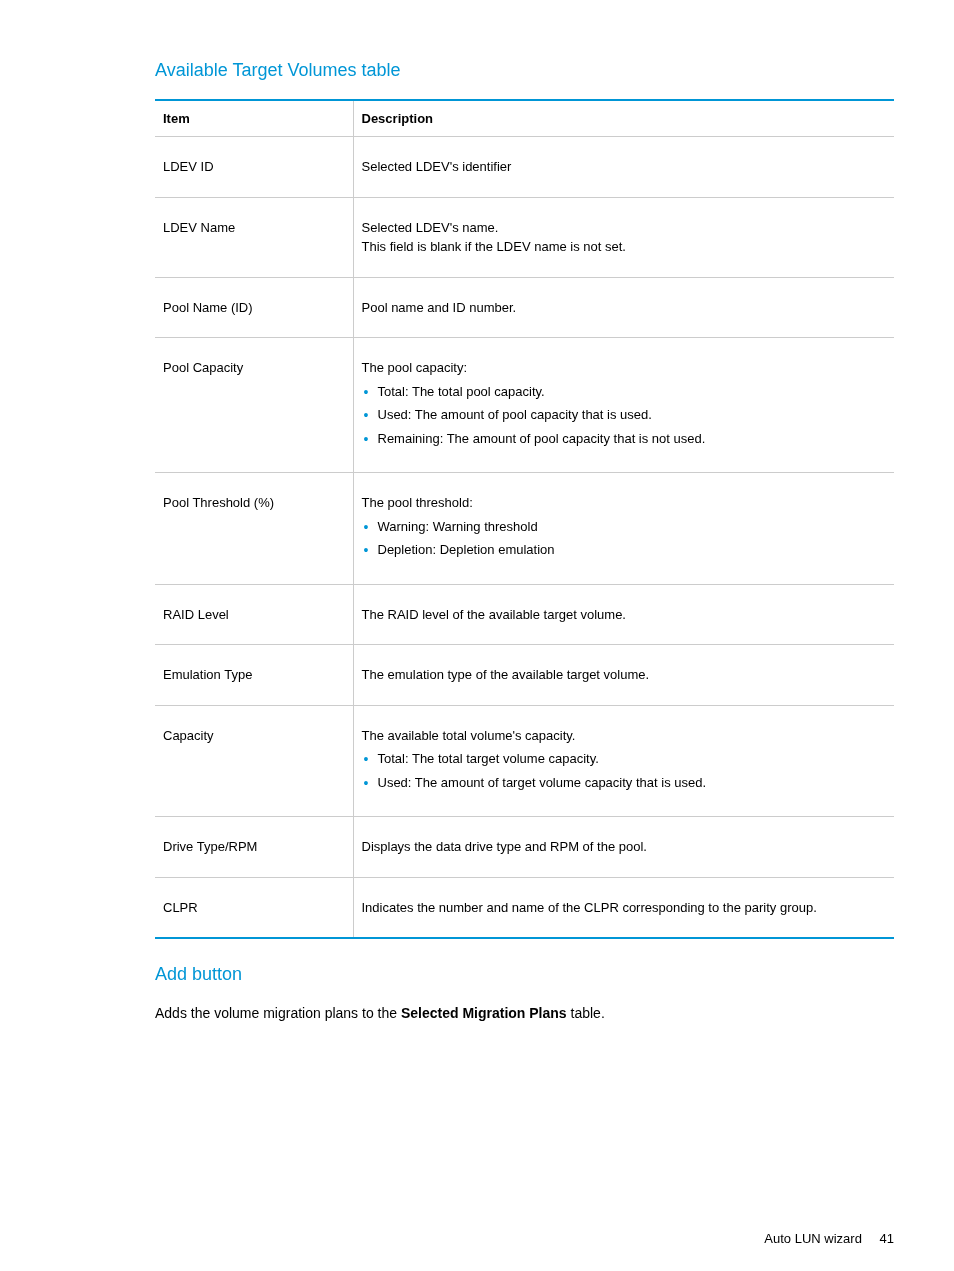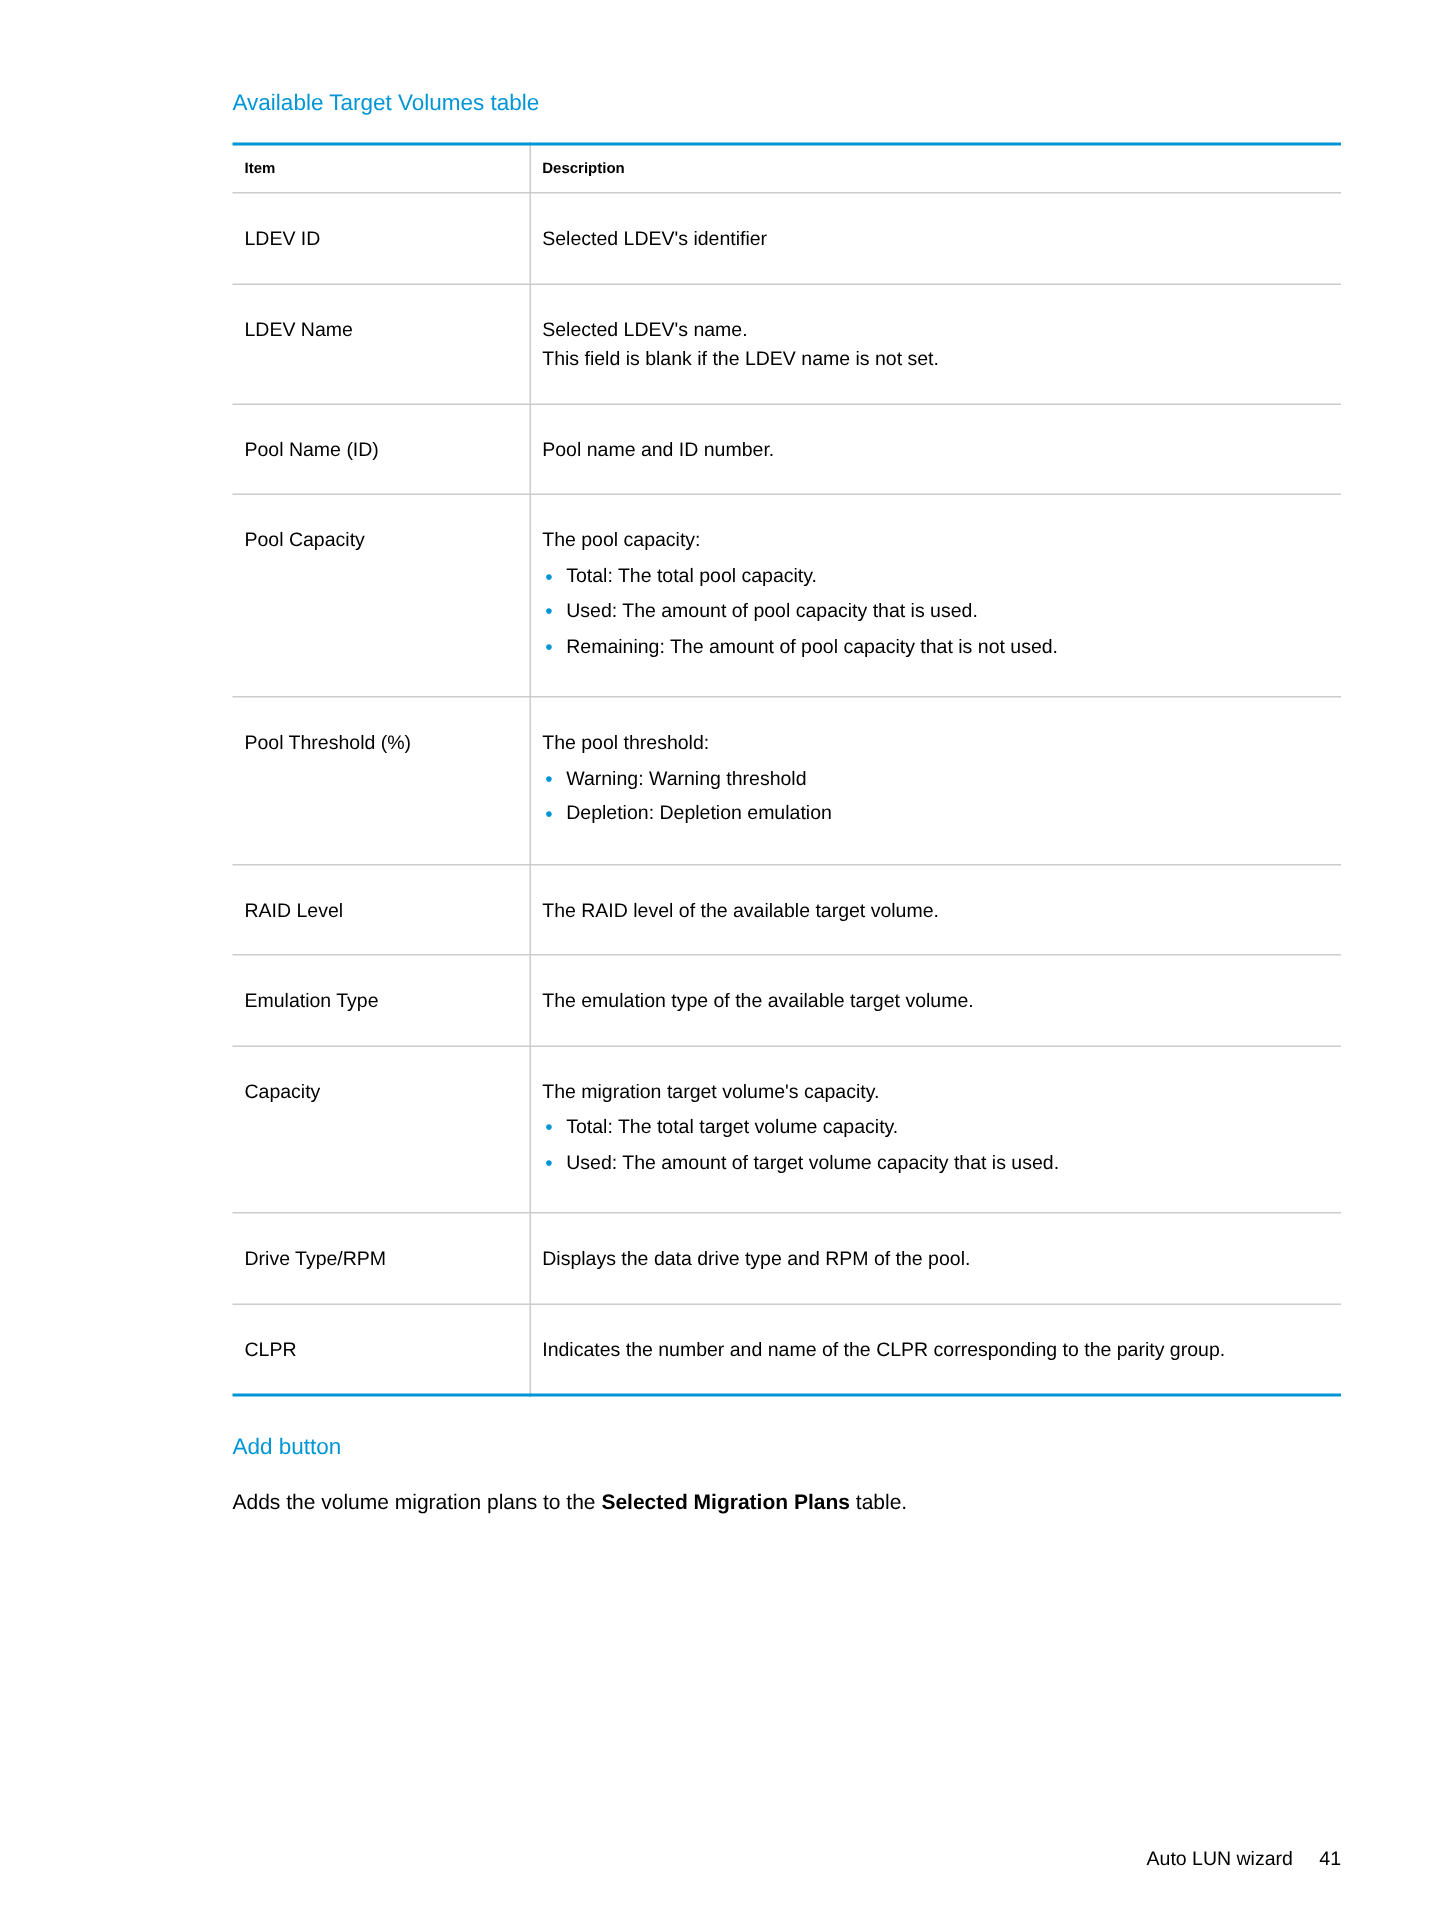--- a/index.html
+++ b/index.html
@@ -10,35 +10,35 @@
     body {
       font-family: Arial, Helvetica, sans-serif;
       background: #fff;
       padding: 60px 60px 40px 155px;
       width: 954px;
       height: 1271px;
       position: relative;
     }
     .section-title {
       color: #0096d6;
-      font-size: 15px;
+      font-size: 18px;
       font-weight: normal;
       margin-bottom: 18px;
     }
     table {
       width: 100%;
       border-collapse: collapse;
       border-top: 2px solid #0096d6;
       border-bottom: 2px solid #0096d6;
       margin-bottom: 25px;
     }
     th {
       text-align: left;
       font-weight: bold;
-      font-size: 10px;
+      font-size: 13px;
       padding: 10px 8px;
       border-bottom: 1px solid #ccc;
       vertical-align: top;
     }
     th:first-child {
       width: 198px;
       border-right: 1px solid #ccc;
     }
     td {
       font-size: 13px;
@@ -141,21 +141,21 @@
       <td>RAID Level</td>
       <td>The RAID level of the available target volume.</td>
     </tr>
     <tr>
       <td>Emulation Type</td>
       <td>The emulation type of the available target volume.</td>
     </tr>
     <tr>
       <td>Capacity</td>
       <td>
-        <span>The migration target volume's capacity.</span>
+        <span>The available total volume's capacity.</span>
         <ul>
           <li>Total: The total target volume capacity.</li>
           <li>Used: The amount of target volume capacity that is used.</li>
         </ul>
       </td>
     </tr>
     <tr>
       <td>Drive Type/RPM</td>
       <td>Displays the data drive type and RPM of the pool.</td>
     </tr>

